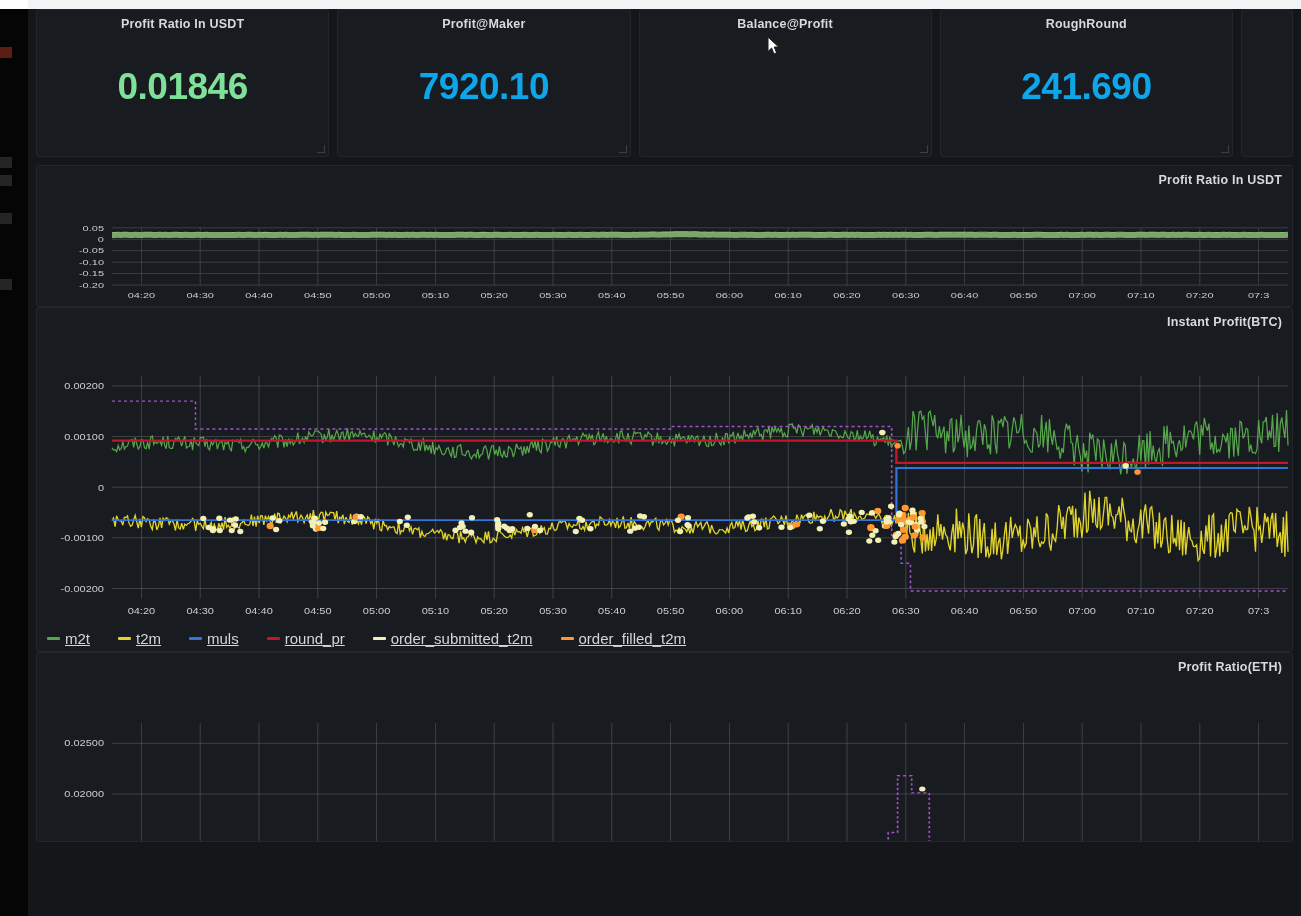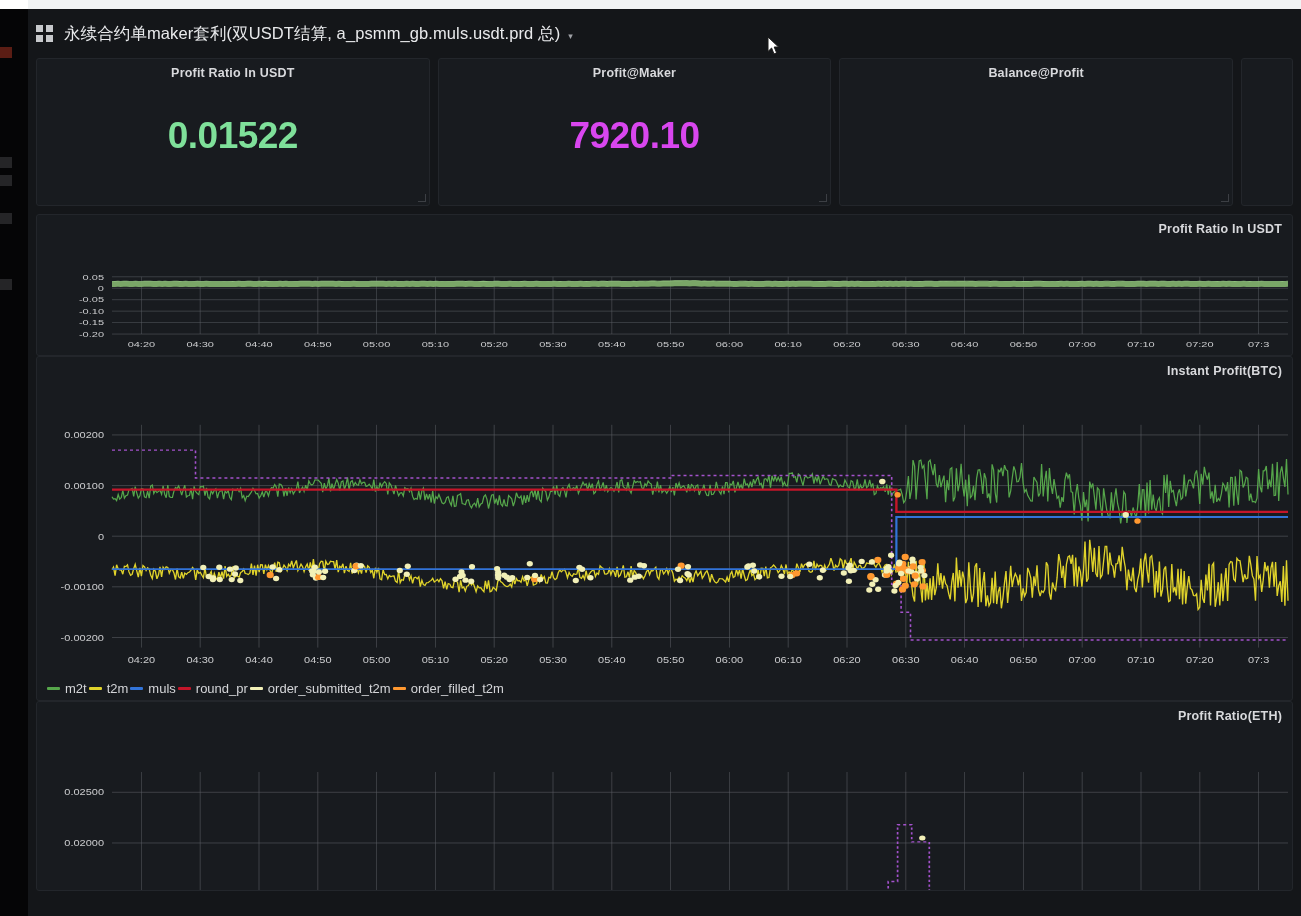--- a/index.html
+++ b/index.html
@@ -87,42 +87,42 @@
     width: 7px; height: 7px;
     border-right: 1.5px solid #5b5e63; border-bottom: 1.5px solid #5b5e63;
   }
 
   
   .stat-panel { height: 148px; flex: 1 1 0; }
   .stat-value {
     position: absolute; left: 0; right: 0; top: 56px;
     text-align: center;
     font-size: 37px; font-weight: 700; letter-spacing: -.5px;
-    color: #d946ef;
+    color: #0ea5e9;
   }
   .stat-value.green { color: #7fe09a; }
   .stat-panel.clipped { flex: 0 0 52px; overflow: hidden; }
 
   
   .ts-panel { width: 100%; position: relative; }
   .plot { position: absolute; left: 0; right: 0; bottom: 0; top: 26px; margin-top: 33px; }
   svg.plot-svg { display: block; width: 100%; height: 100%; }
   .tick-text {
     font-family: "Liberation Sans", sans-serif;
     font-size: 11px; fill: #cbccce;
   }
   .tick-text.yaxis { text-anchor: end; }
   .tick-text.xaxis { text-anchor: middle; }
   .gridline { stroke: #5a5d63; stroke-width: .75; opacity: .85; }
 
   
   .legend {
     position: absolute; left: 10px; bottom: 4px;
-    display: flex; align-items: center; gap: 2px;
-    font-size: 13px; color: #d4d5d8;
+    display: flex; align-items: center; gap: 28px;
+    font-size: 15px; color: #d4d5d8; text-decoration: underline;
   }
   .legend-item { display: flex; align-items: center; gap: 5px; }
   .legend-swatch { width: 13px; height: 3px; border-radius: 1px; flex: none; }
 
   
   .cursor {
     position: absolute; left: 767px; top: 36px;
     width: 13px; height: 19px; pointer-events: none;
   }
 </style>
@@ -137,52 +137,47 @@
   <div class="sidebar-sliver">
     <span class="sv-icon red" style="top:38px;"></span>
     <span class="sv-icon" style="top:148px;"></span>
     <span class="sv-icon" style="top:166px;"></span>
     <span class="sv-icon" style="top:204px;"></span>
     <span class="sv-icon" style="top:270px;"></span>
   </div>
 
   <div class="app">
 
-    <div class="topnav">
-      <span class="grid-icon">
-        <i></i>
-          <i></i>
-          <i></i>
-          <i></i>
-      </span>
-      <span class="dash-title">永续合约单maker套利(双USDT结算, a_psmm_gb.muls.usdt.prd 总)</span>
-      <span class="title-caret">▾</span>
-    </div>
 
     <div class="panels">
 
       <div class="row">
 
         <div class="panel stat-panel">
           <div class="panel-title">Profit Ratio In USDT</div>
-          <div class="stat-value green">0.01522</div>
+          <div class="stat-value green">0.01846</div>
           <span class="resize-handle"></span>
         </div>
 
         <div class="panel stat-panel">
           <div class="panel-title">Profit@Maker</div>
           <div class="stat-value">7920.10</div>
           <span class="resize-handle"></span>
         </div>
 
         <div class="panel stat-panel">
           <div class="panel-title">Balance@Profit</div>
           <span class="resize-handle"></span>
         </div>
 
+        <div class="panel stat-panel">
+          <div class="panel-title">RoughRound</div>
+          <div class="stat-value">241.690</div>
+          <span class="resize-handle"></span>
+        </div>
 
         <div class="panel stat-panel clipped"></div>
       </div>
 
       <div class="panel ts-panel" style="height:142px;">
         <div class="panel-title right">Profit Ratio In USDT</div>
         <div class="plot">
           <svg class="plot-svg" id="svg-profit" viewBox="0 0 1255 116" preserveAspectRatio="none">
               <line x1="75" y1="4" x2="1251" y2="4" class="gridline"></line>
               <text x="67" y="8" class="tick-text yaxis">0.05</text>

